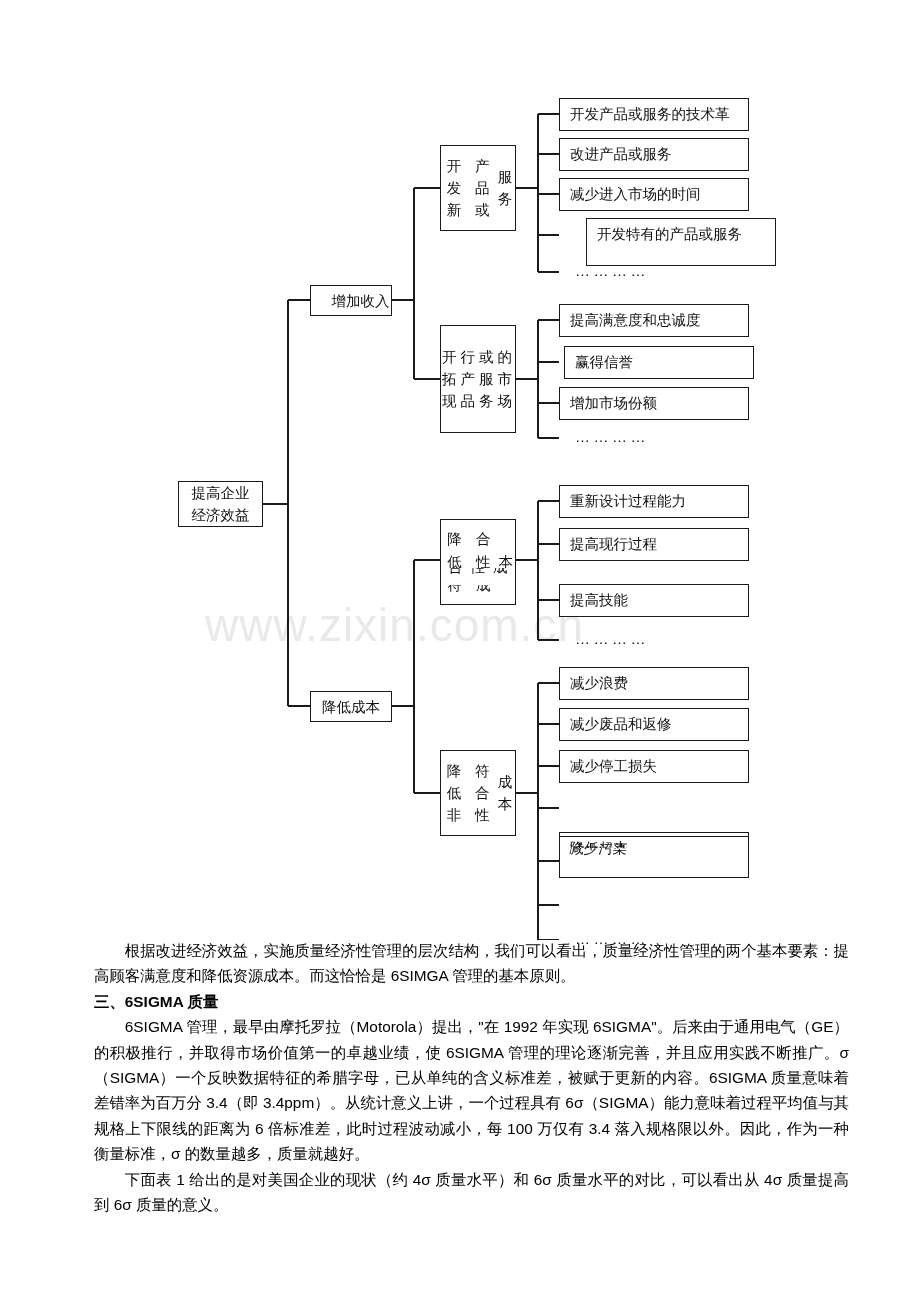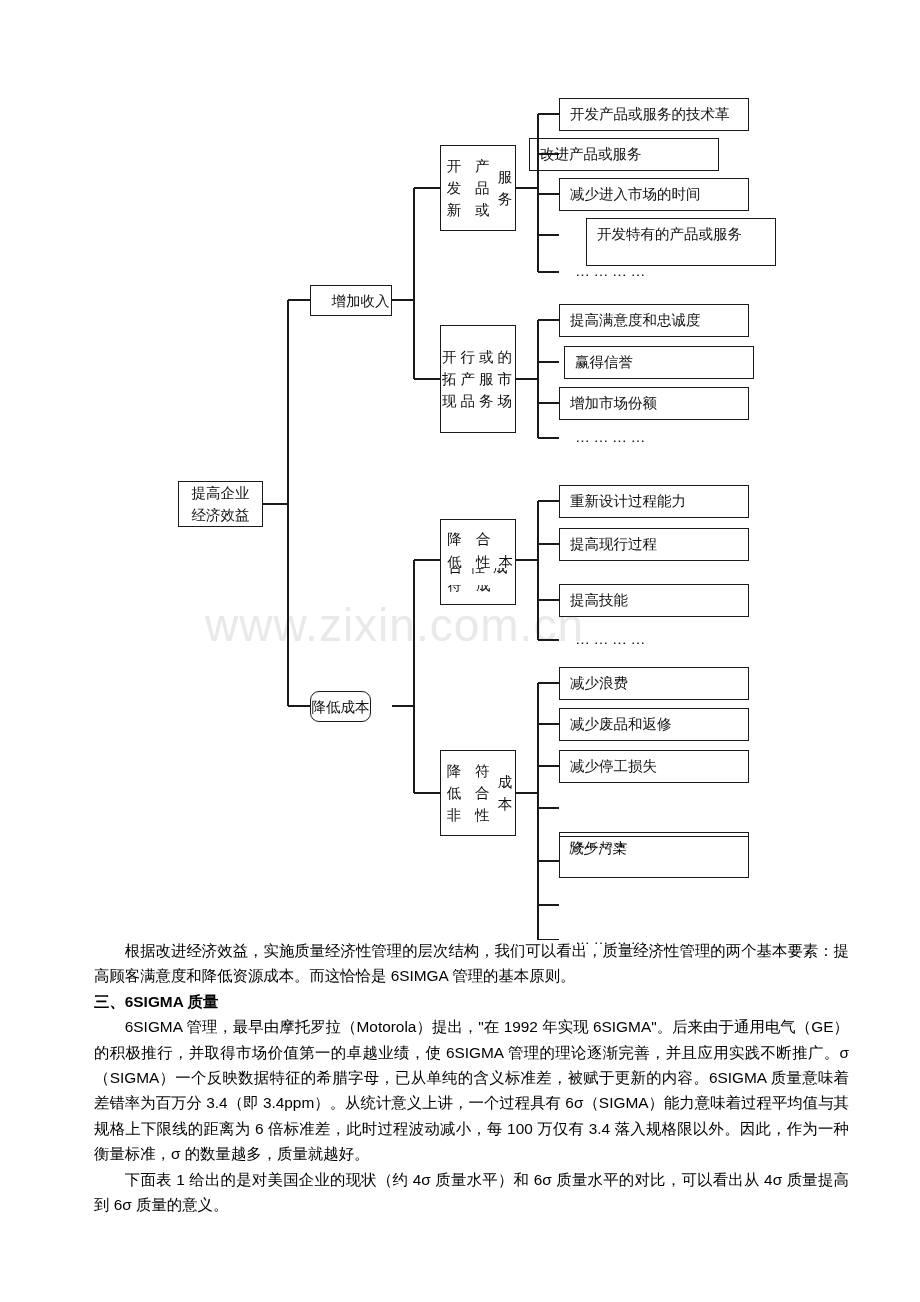--- a/index.html
+++ b/index.html
@@ -182,21 +182,21 @@
 
     <div class="node root" style="left:178px; top:481px; width:85px; height:46px;">
       <span>提高企业</span>
       <span>经济效益</span>
     </div>
 
     <div class="node small" style="left:310px; top:285px; width:82px; height:31px;padding-left:19px;">
       <span>增加收入</span>
     </div>
 
-    <div class="node small" style="left:310px; top:691px; width:61px; height:31px;border-radius:9px;">
+    <div class="node small" style="left:310px; top:691px; width:82px; height:31px;">
       <span>降低成本</span>
     </div>
 
     <div class="node mid" style="left:440px; top:145px; width:76px; height:86px;">
       <span>开 发 新</span>
       <span>产 品 或</span>
       <span>服 务</span>
     </div>
 
     <div class="node mid" style="left:440px; top:325px; width:76px; height:108px;">
@@ -218,21 +218,21 @@
 
     <div class="node mid" style="left:440px; top:750px; width:76px; height:86px;">
       <span>降 低 非</span>
       <span>符 合 性</span>
       <span>成 本</span>
     </div>
 
     <div class="node leaf" style="left:559px; top:98px;">
       <span>开发产品或服务的技术革</span>
     </div>
-    <div class="node leaf" style="left:529px; top:138px;">
+    <div class="node leaf" style="left:559px; top:138px;">
       <span>改进产品或服务</span>
     </div>
     <div class="node leaf" style="left:559px; top:178px;">
       <span>减少进入市场的时间</span>
     </div>
     <div class="node leaf tall" style="left:586px; top:218px;">
       <span>开发特有的产品或服务</span>
     </div>
     <div class="dots" style="left:575px; top:262px;">…………</div>
 

